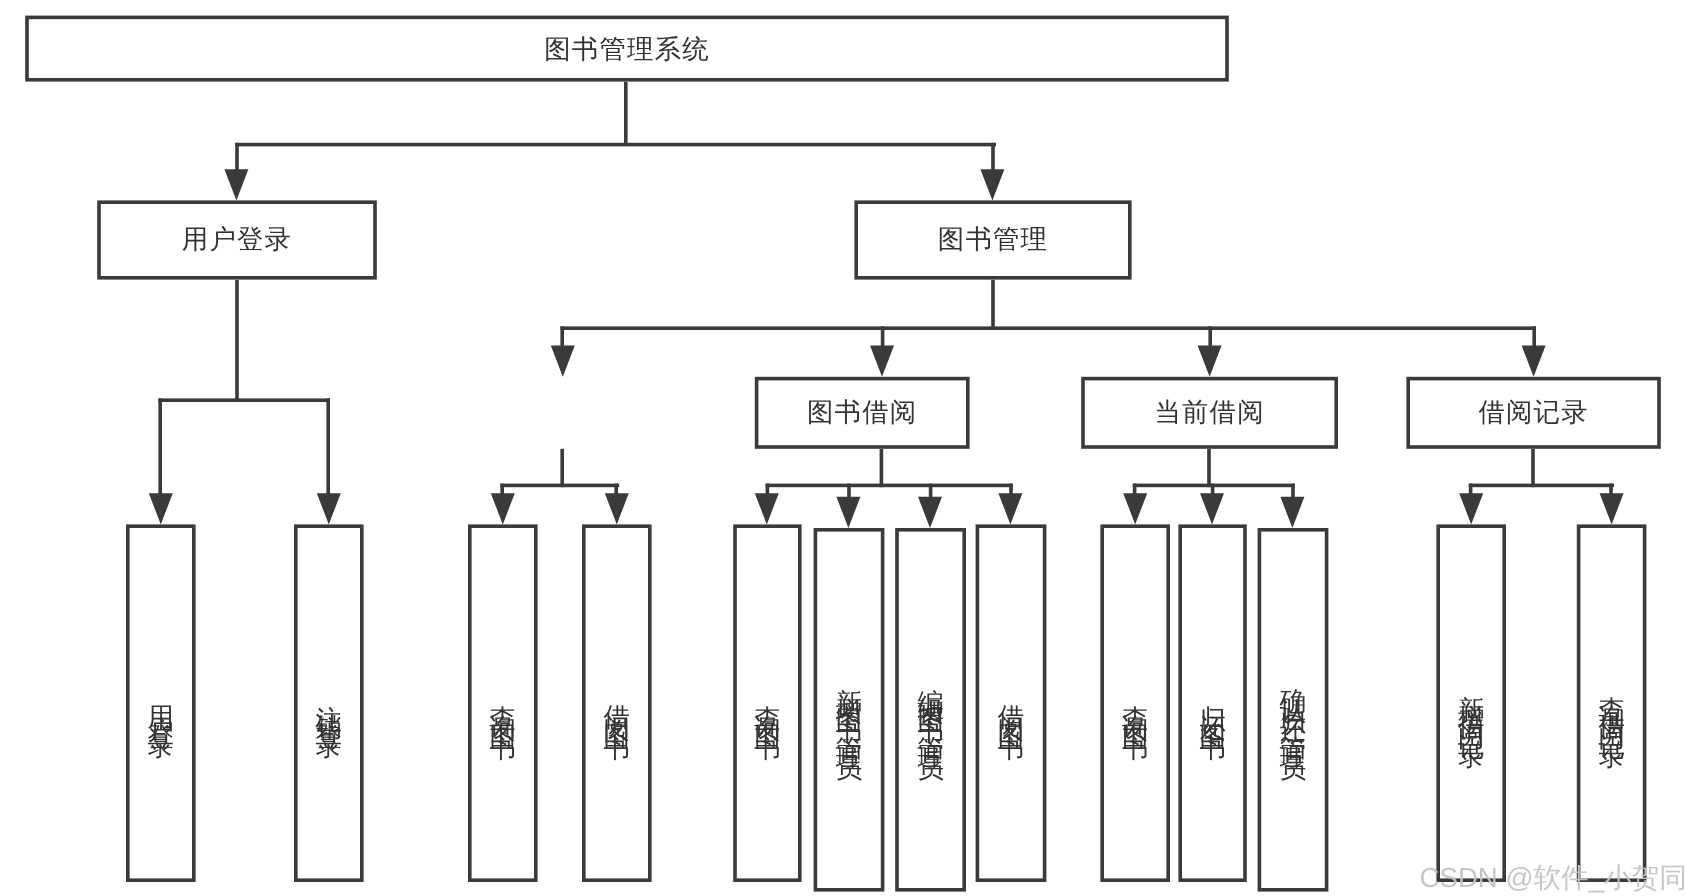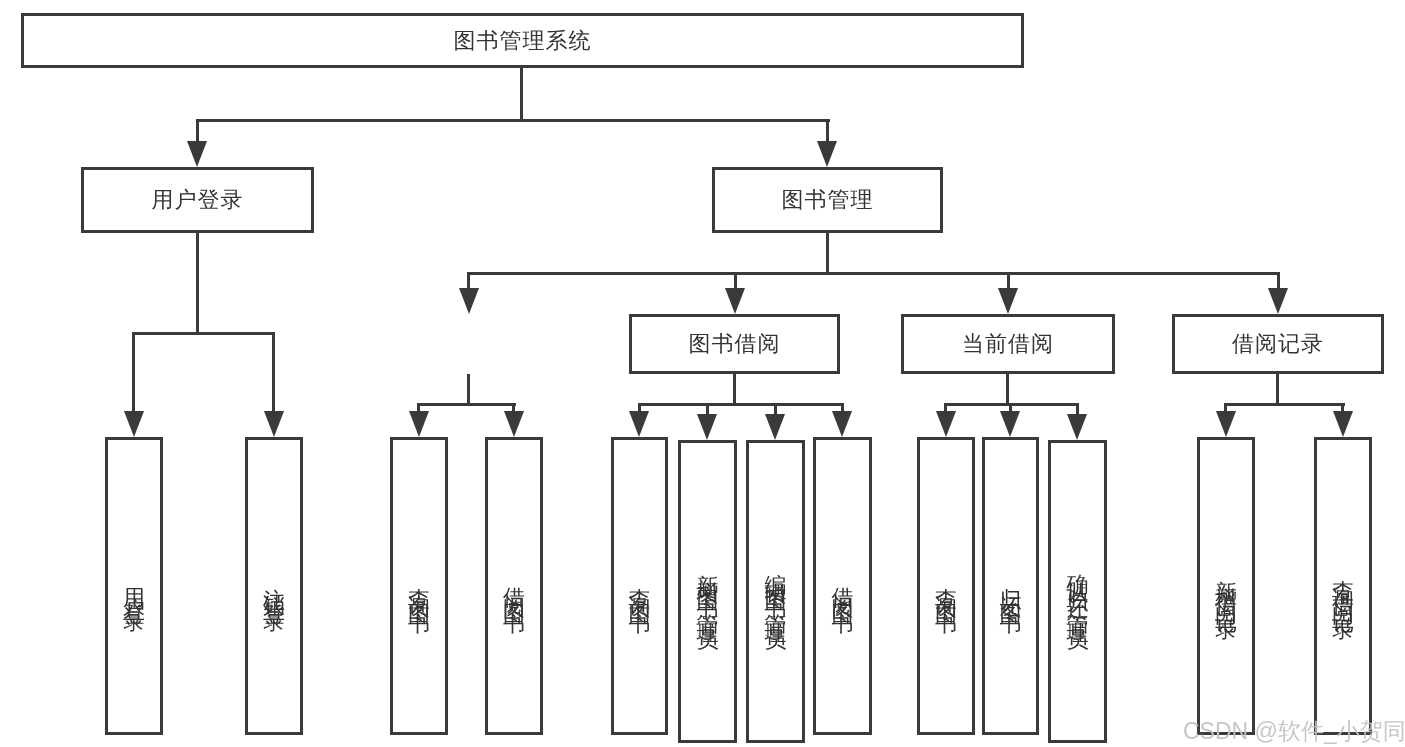--- a/index.html
+++ b/index.html
@@ -116,21 +116,21 @@
   <div class="line" style="left:1224px; top:403px; width:3px; height:12px;"></div>
   <div class="arrow" style="left:1216px; top:411px;"></div>
   <div class="line" style="left:1341px; top:403px; width:3px; height:12px;"></div>
   <div class="arrow" style="left:1333px; top:411px;"></div>
 
   <div class="box" style="left:21px; top:13px; width:1003px; height:55px;">图书管理系统</div>
 
   <div class="box" style="left:81px; top:167px; width:233px; height:66px;">用户登录</div>
   <div class="box" style="left:712px; top:167px; width:231px; height:66px;">图书管理</div>
 
-  <div class="box" style="left:629px; top:314px; width:211px; height:60px;">图书借阅</div>
+  <div class="box" style="left:629px; top:314px; width:179px; height:60px;">图书借阅</div>
   <div class="box" style="left:901px; top:314px; width:214px; height:60px;">当前借阅</div>
   <div class="box" style="left:1172px; top:314px; width:212px; height:60px;">借阅记录</div>
 
   <div class="box vbox" style="left:105px; top:437px; width:58px; height:298px;">用户登录</div>
   <div class="box vbox" style="left:245px; top:437px; width:58px; height:298px;">注销登录</div>
 
   <div class="box vbox" style="left:390px; top:437px; width:58px; height:298px;">查询图书</div>
   <div class="box vbox" style="left:485px; top:437px; width:58px; height:298px;">借阅图书</div>
 
   <div class="box vbox" style="left:611px; top:437px; width:57px; height:298px;">查询图书</div>

